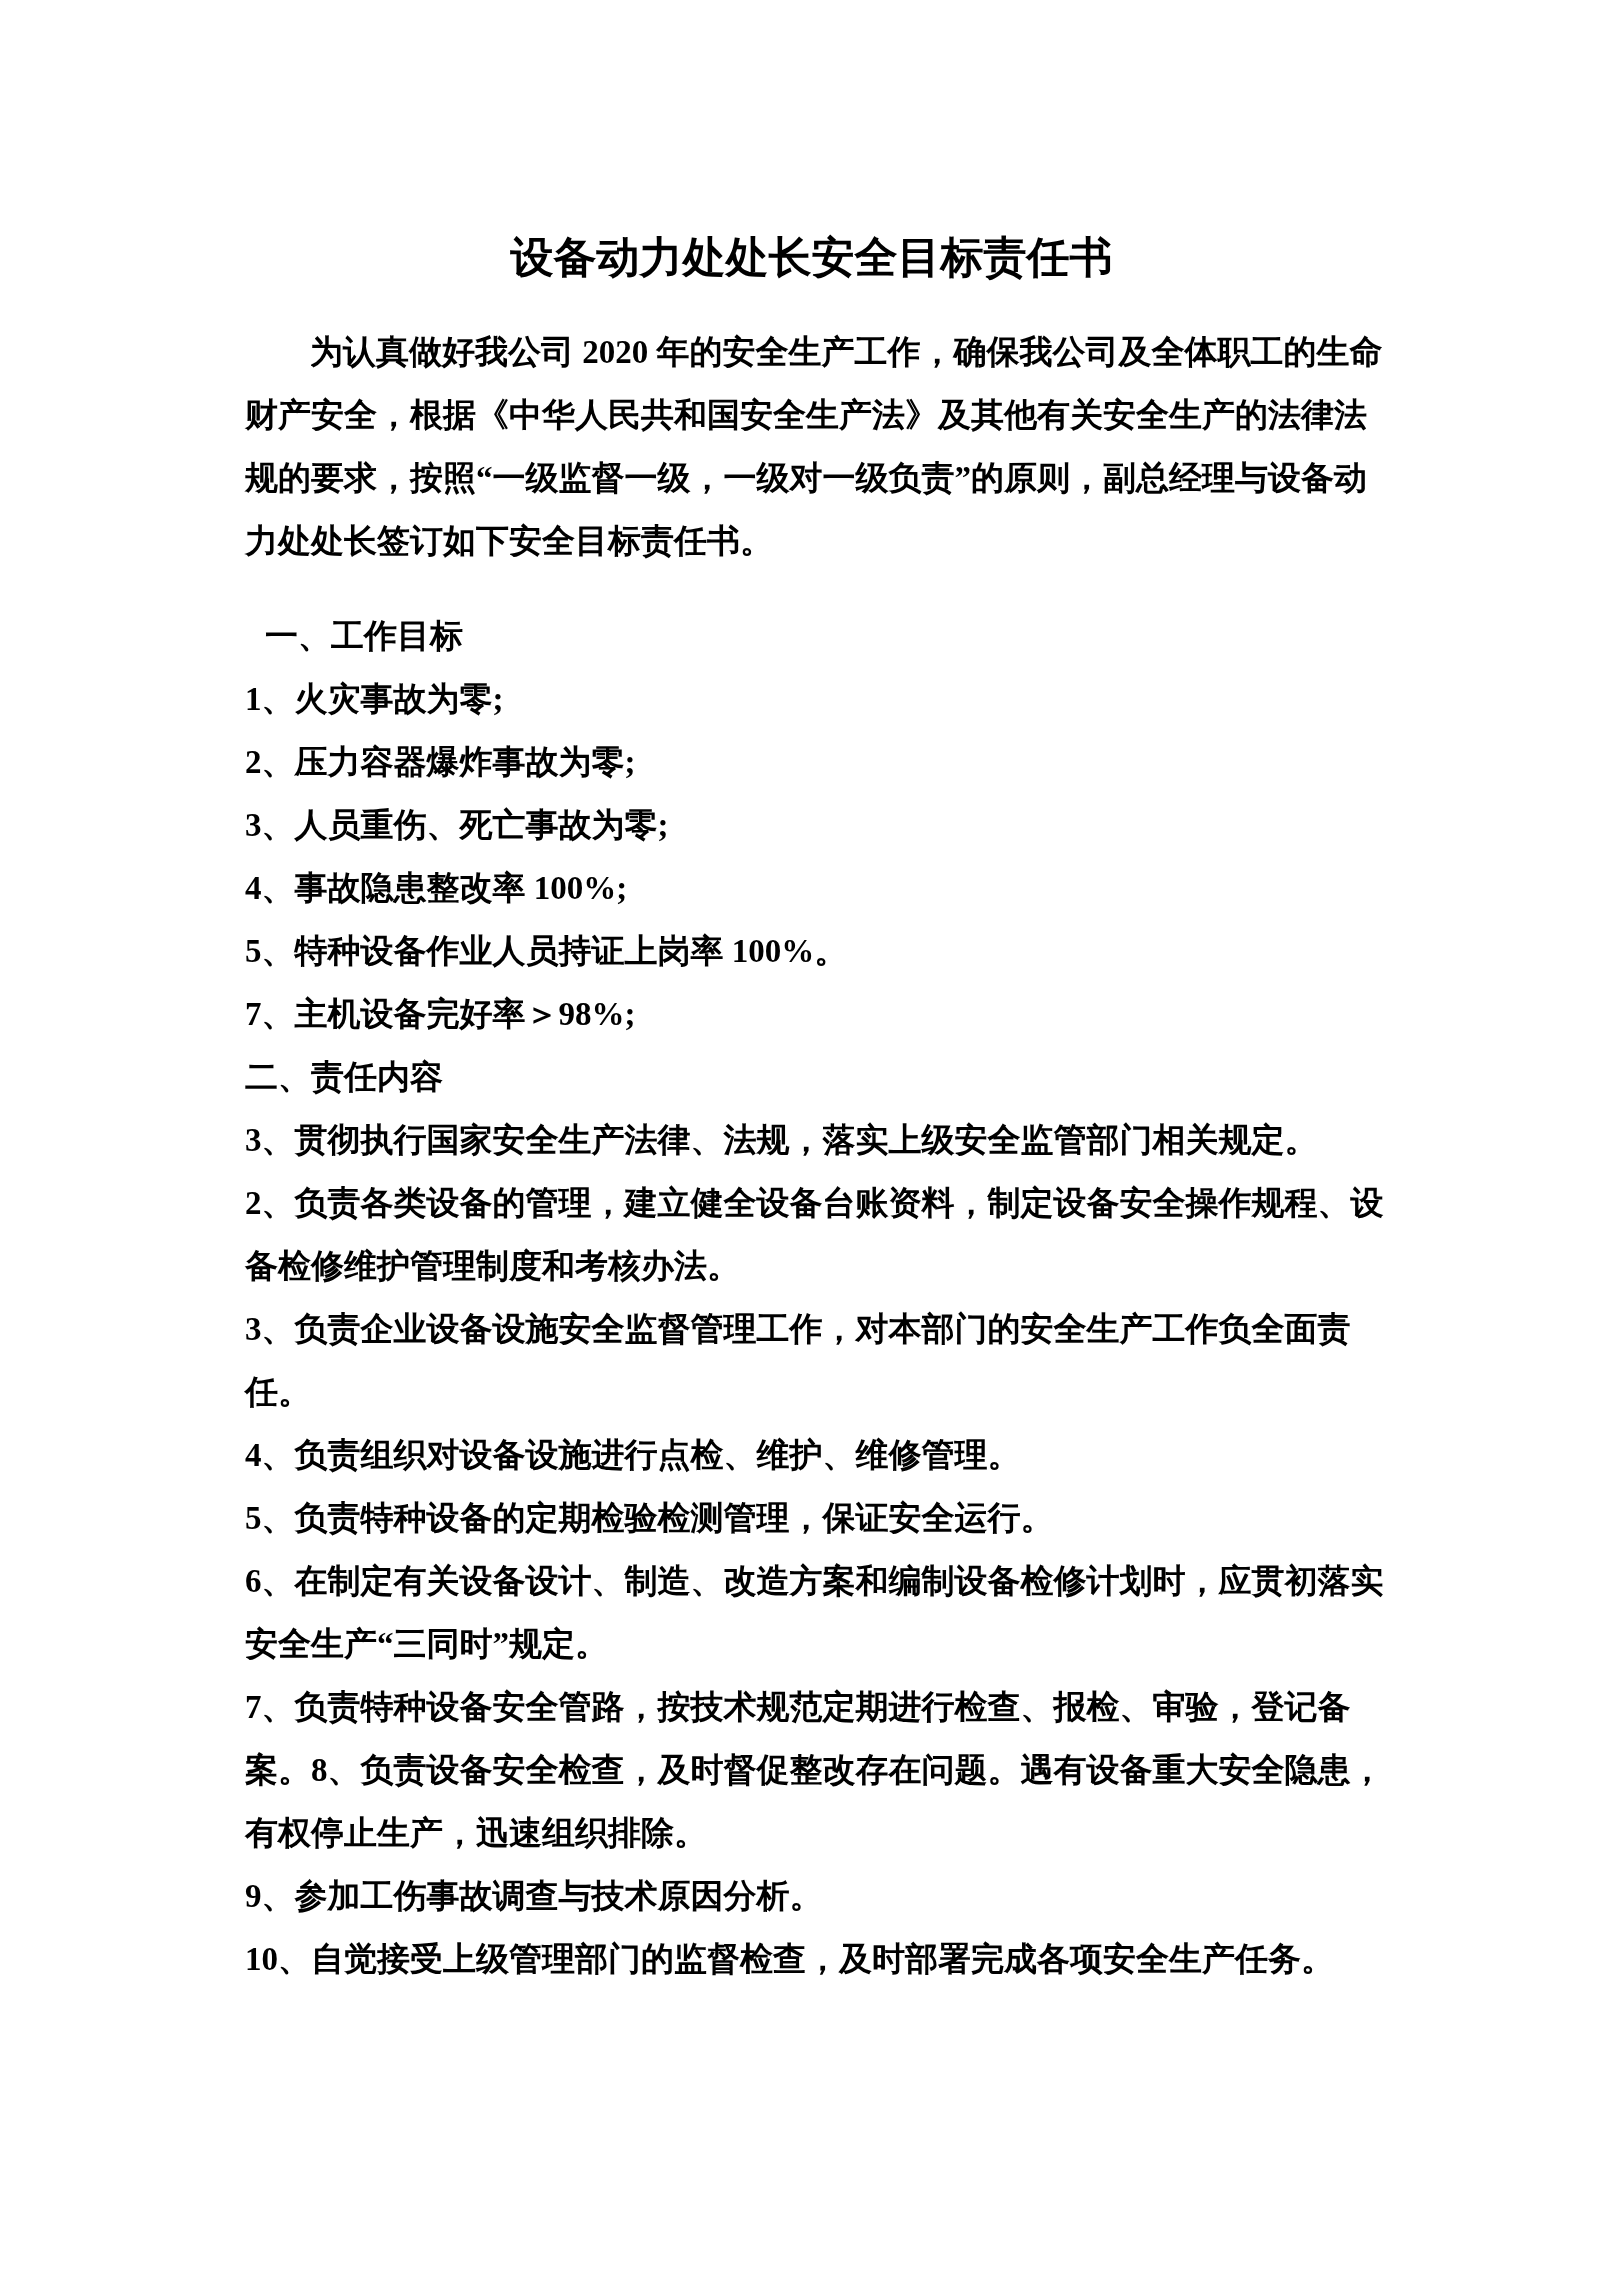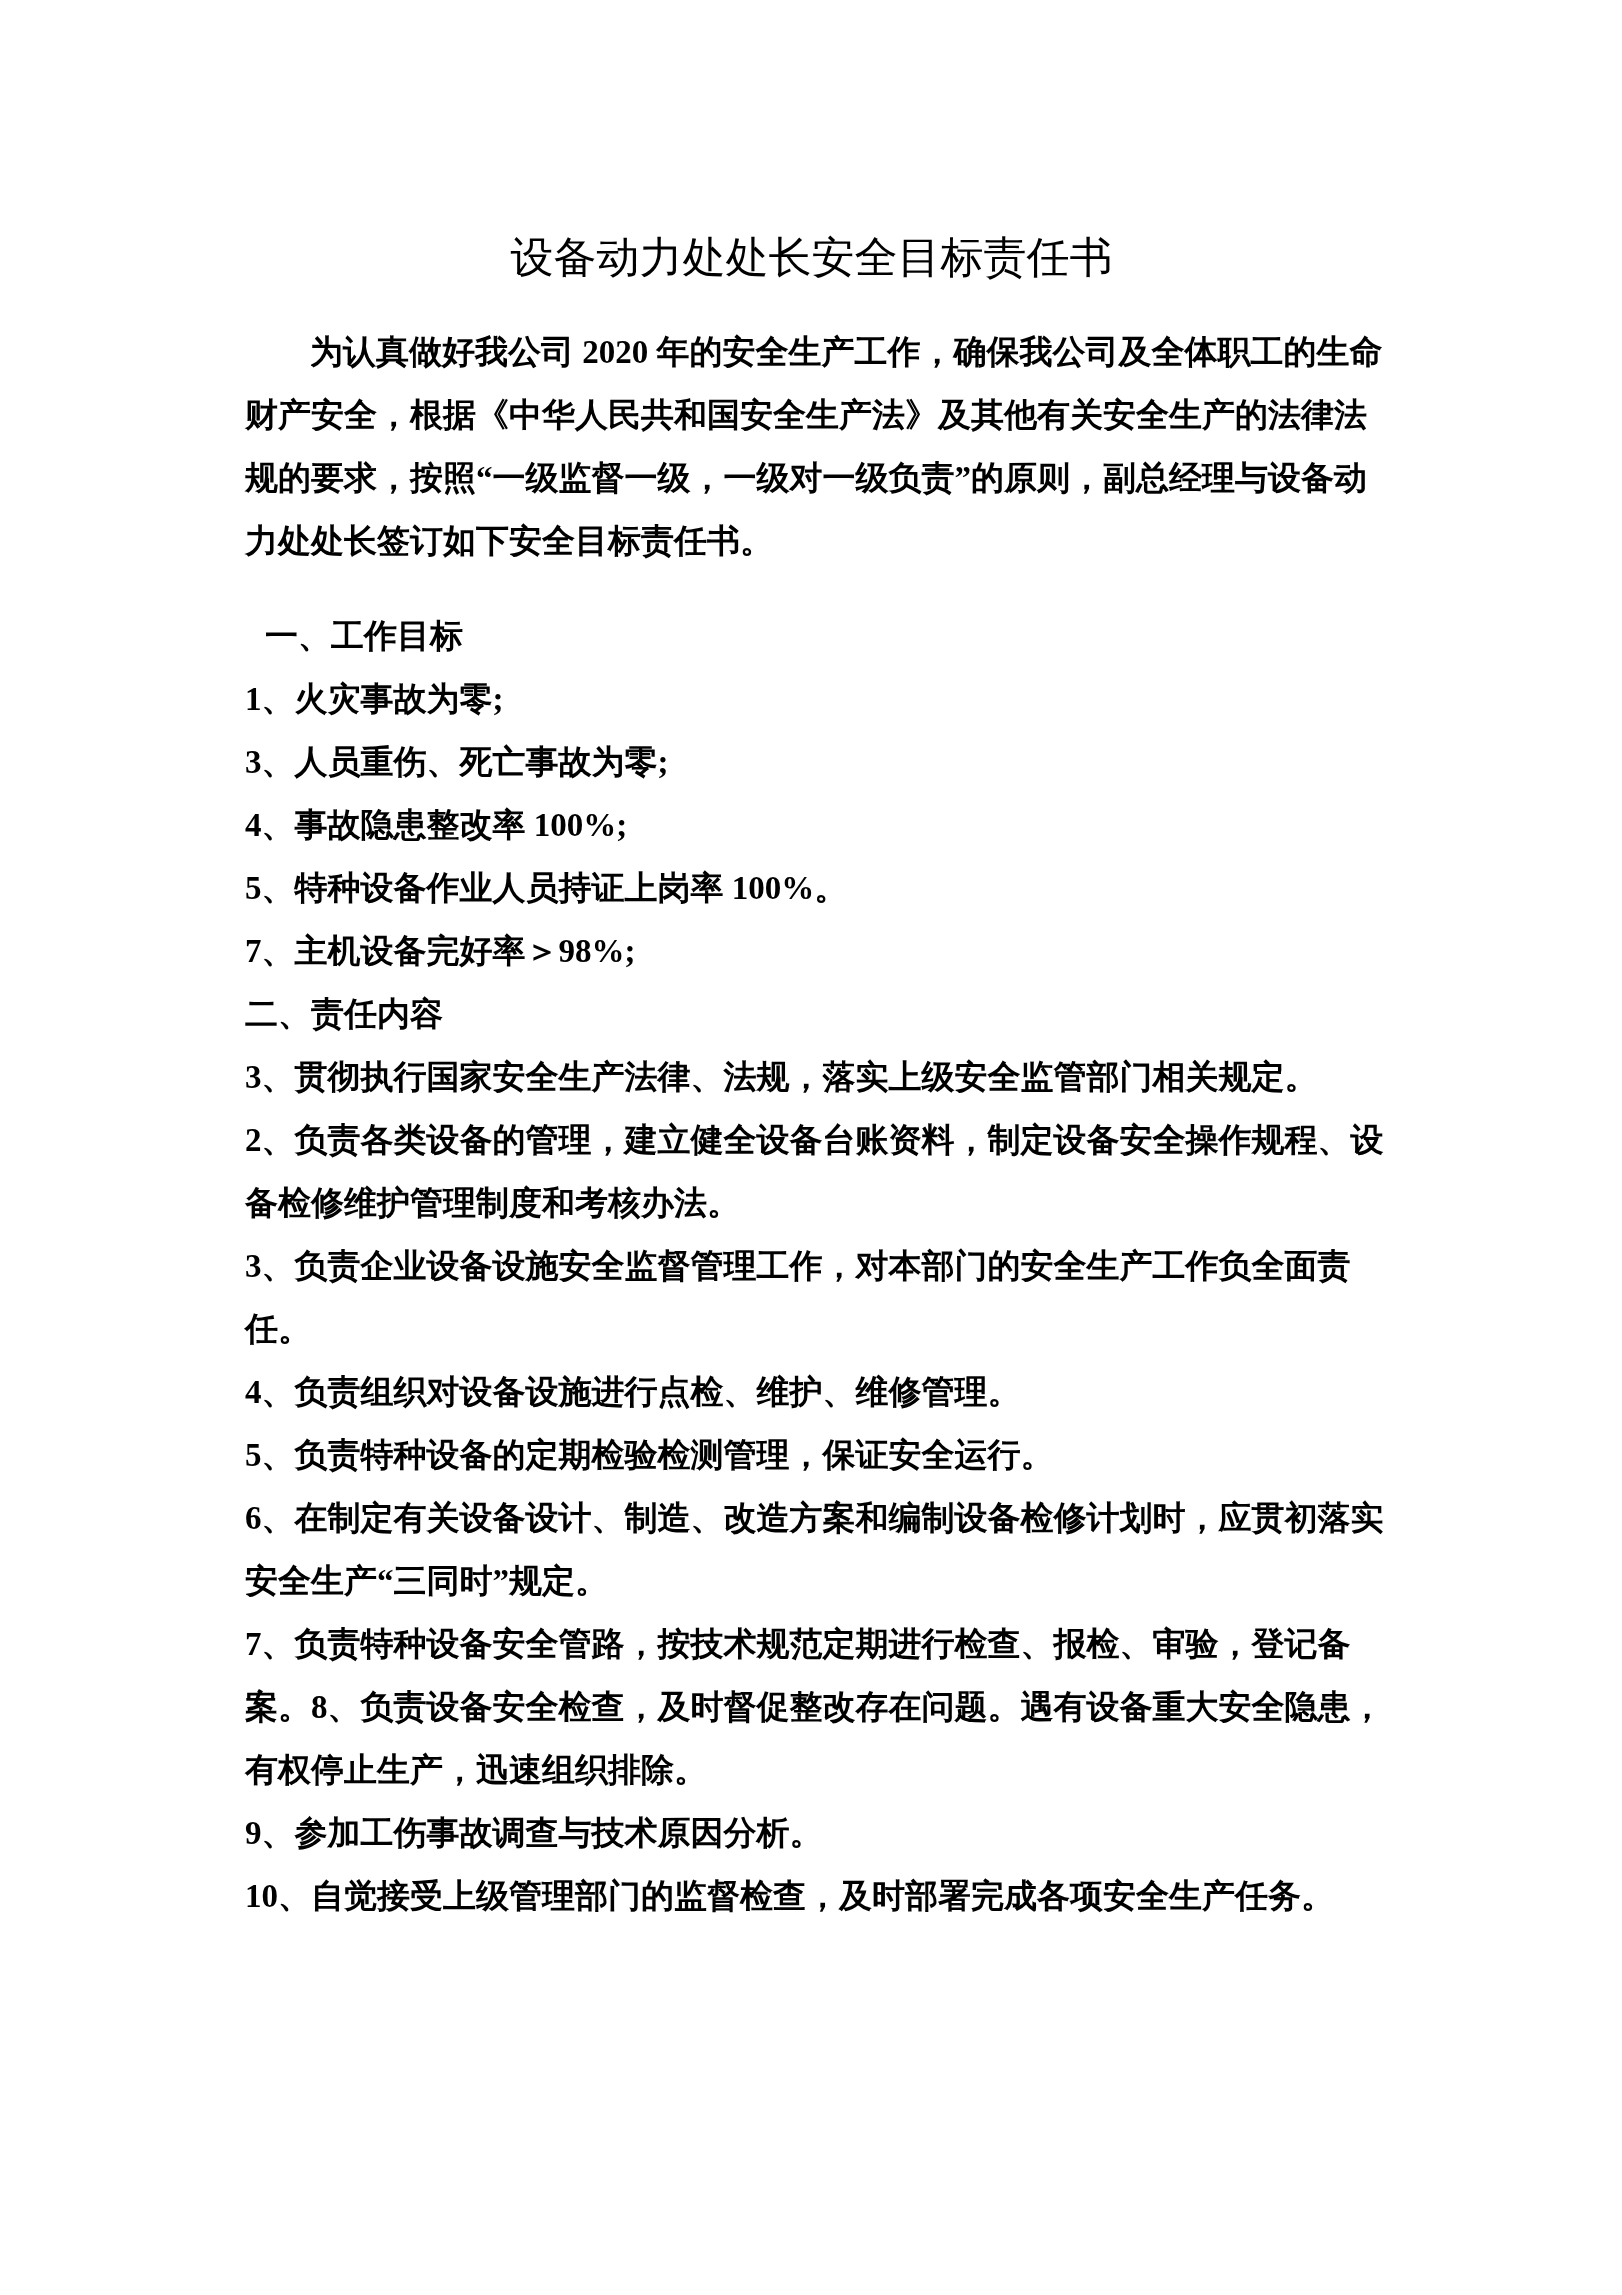--- a/index.html
+++ b/index.html
@@ -13,21 +13,21 @@
     height: 2295px;
     background: #ffffff;
     color: #000000;
     overflow: hidden;
     box-sizing: border-box;
     padding: 228px 245px 0 245px;
   }
   .doc-title {
     margin: 0 0 34px 0;
     font-family: "Liberation Sans", "DejaVu Sans", sans-serif;
-    font-weight: normal;
+    font-weight: bold;
     font-size: 43px;
     line-height: 59px;
     text-align: center;
     white-space: nowrap;
   }
   .line {
     font-family: "Liberation Serif", "DejaVu Serif", serif;
     font-weight: bold;
     font-size: 33px;
     line-height: 63px;
@@ -53,20 +53,21 @@
   <div>
     <div class="line first-indent">为认真做好我公司 2020 年的安全生产工作，确保我公司及全体职工的生命</div>
     <div class="line">财产安全，根据《中华人民共和国安全生产法》及其他有关安全生产的法律法</div>
     <div class="line">规的要求，按照“一级监督一级，一级对一级负责”的原则，副总经理与设备动</div>
     <div class="line">力处处长签订如下安全目标责任书。</div>
   </div>
 
   <div>
     <div class="line section-gap">一、工作目标</div>
     <div class="line">1、火灾事故为零;</div>
+    <div class="line">2、压力容器爆炸事故为零;</div>
     <div class="line">3、人员重伤、死亡事故为零;</div>
     <div class="line">4、事故隐患整改率 100%;</div>
     <div class="line">5、特种设备作业人员持证上岗率 100%。</div>
     <div class="line">7、主机设备完好率＞98%;</div>
   </div>
 
   <div>
     <div class="line">二、责任内容</div>
     <div class="line">3、贯彻执行国家安全生产法律、法规，落实上级安全监管部门相关规定。</div>
     <div class="line">2、负责各类设备的管理，建立健全设备台账资料，制定设备安全操作规程、设</div>

